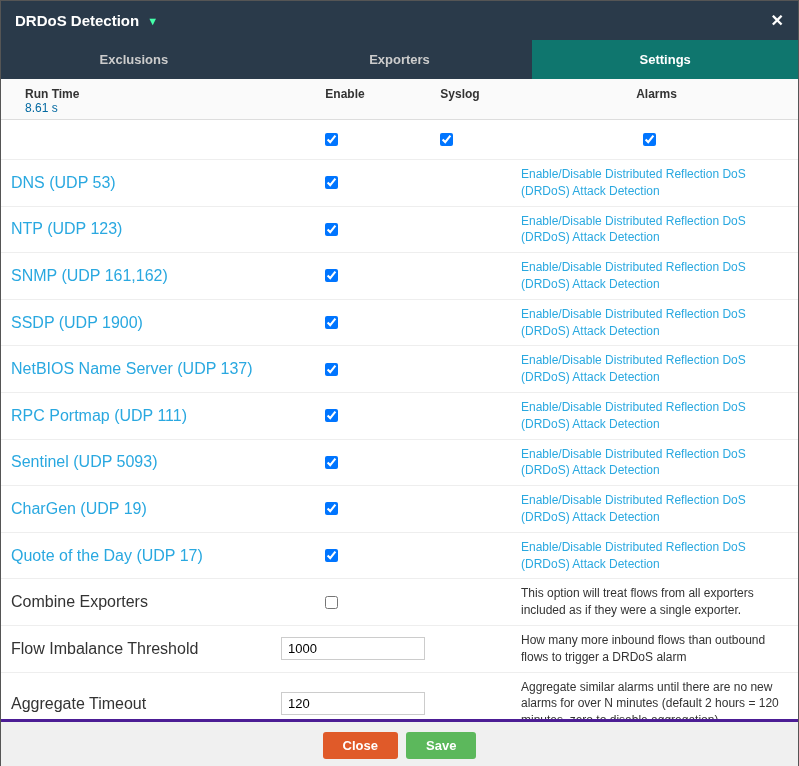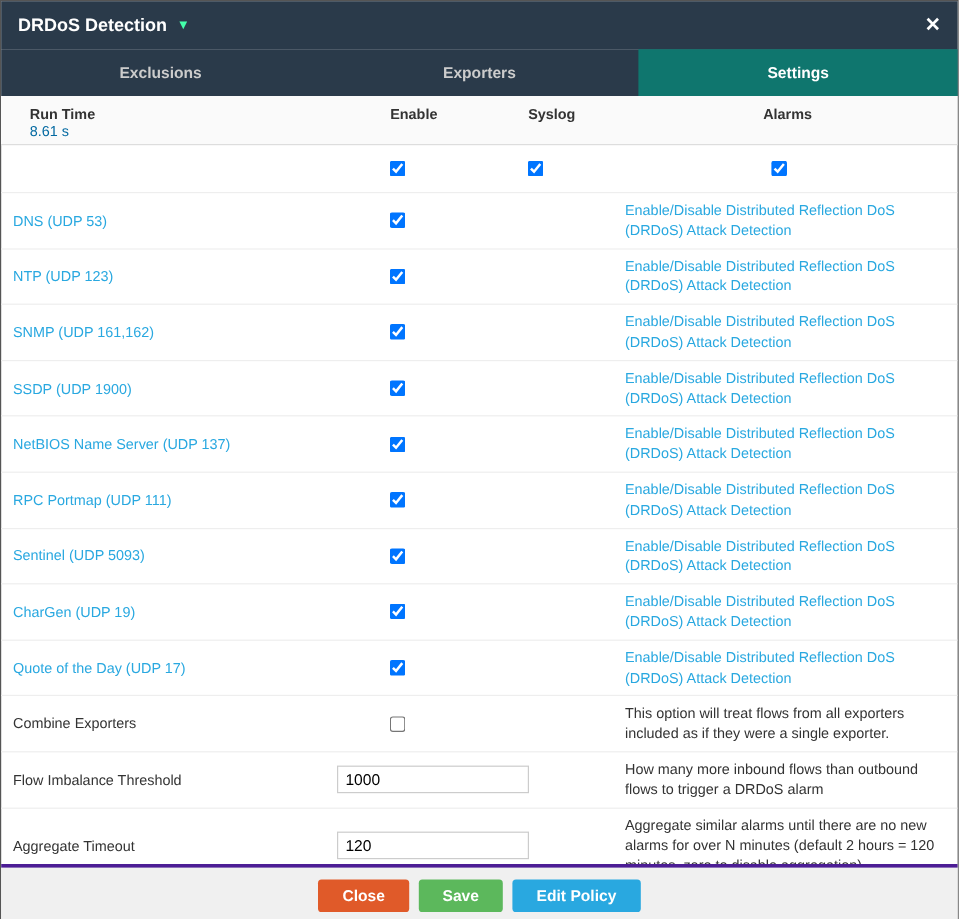--- a/index.html
+++ b/index.html
@@ -91,21 +91,21 @@
     .row {
       display: grid;
       grid-template-columns: 270px 100px 130px 1fr;
       padding: 6px 10px;
       border-bottom: 1px solid #eee;
       align-items: center;
       min-height: 40px;
     }
     .row-label {
       color: #29a8e0;
-      font-size: 12px;
+      font-size: 16px;
     }
     .row-label.plain {
       color: #333;
     }
     .checkbox-cell {
       display: flex;
       justify-content: center;
       align-items: center;
     }
     .description-cell {
@@ -115,21 +115,21 @@
       padding-left: 10px;
     }
     .description-cell.plain {
       color: #333;
     }
     .input-cell {
       display: flex;
       align-items: center;
     }
     .input-cell input {
-      width: 160px;
+      width: 144px;
       padding: 3px 6px;
       border: 1px solid #ccc;
       font-size: 13px;
     }
     .footer {
       background: #f0f0f0;
       padding: 10px;
       display: flex;
       justify-content: center;
       gap: 8px;
@@ -303,15 +303,14 @@
         <input type="text" value="120" style="">
       </div>
       <div class="description-cell plain">Aggregate similar alarms until there are no new alarms for over N minutes (default 2 hours = 120 minutes, zero to disable aggregation)</div>
     </div>
 
   </div>
 
   <div class="footer">
     <button class="btn btn-close">Close</button>
     <button class="btn btn-save">Save</button>
-    <button class="btn btn-edit">Edit Policy</button>
   </div>
 </div>
 
 </body></html>

